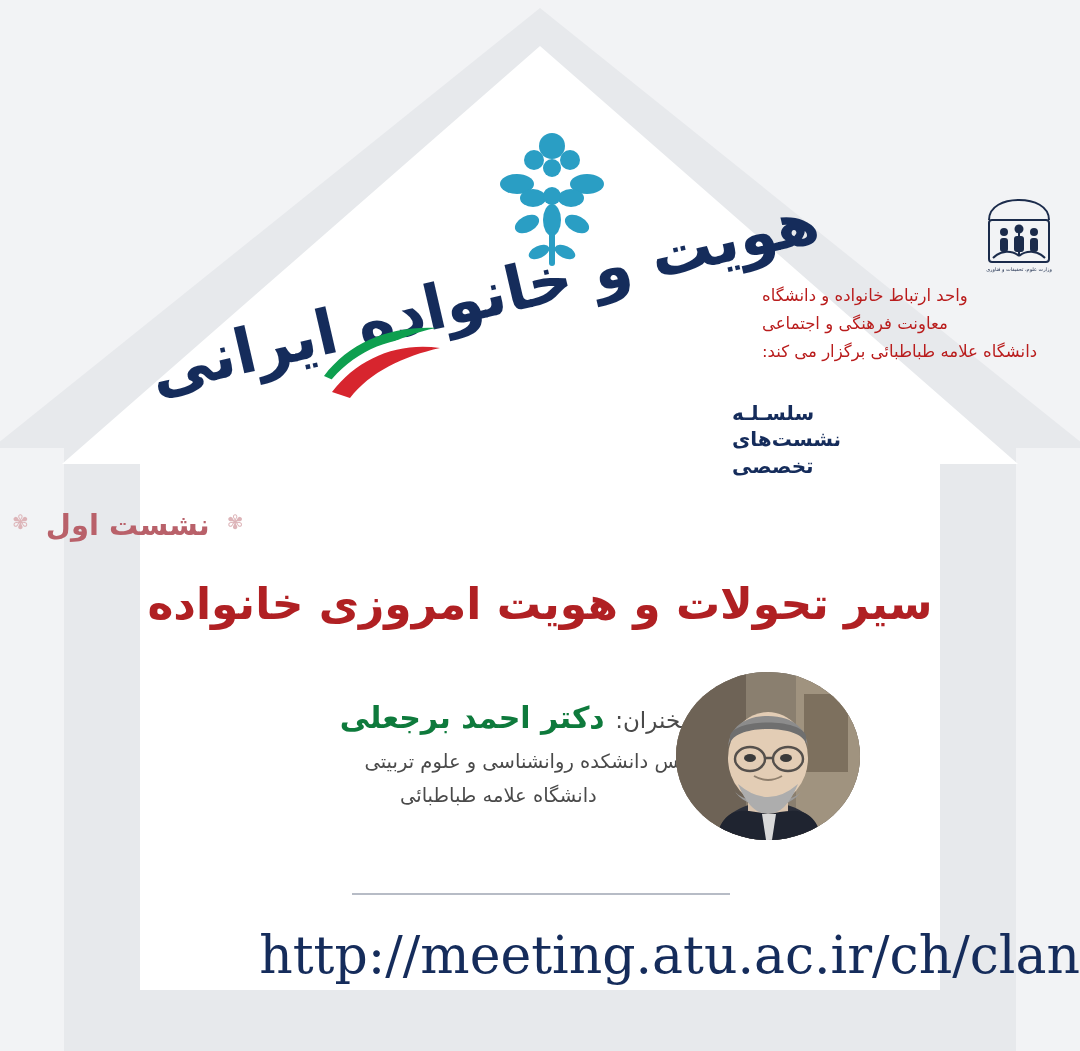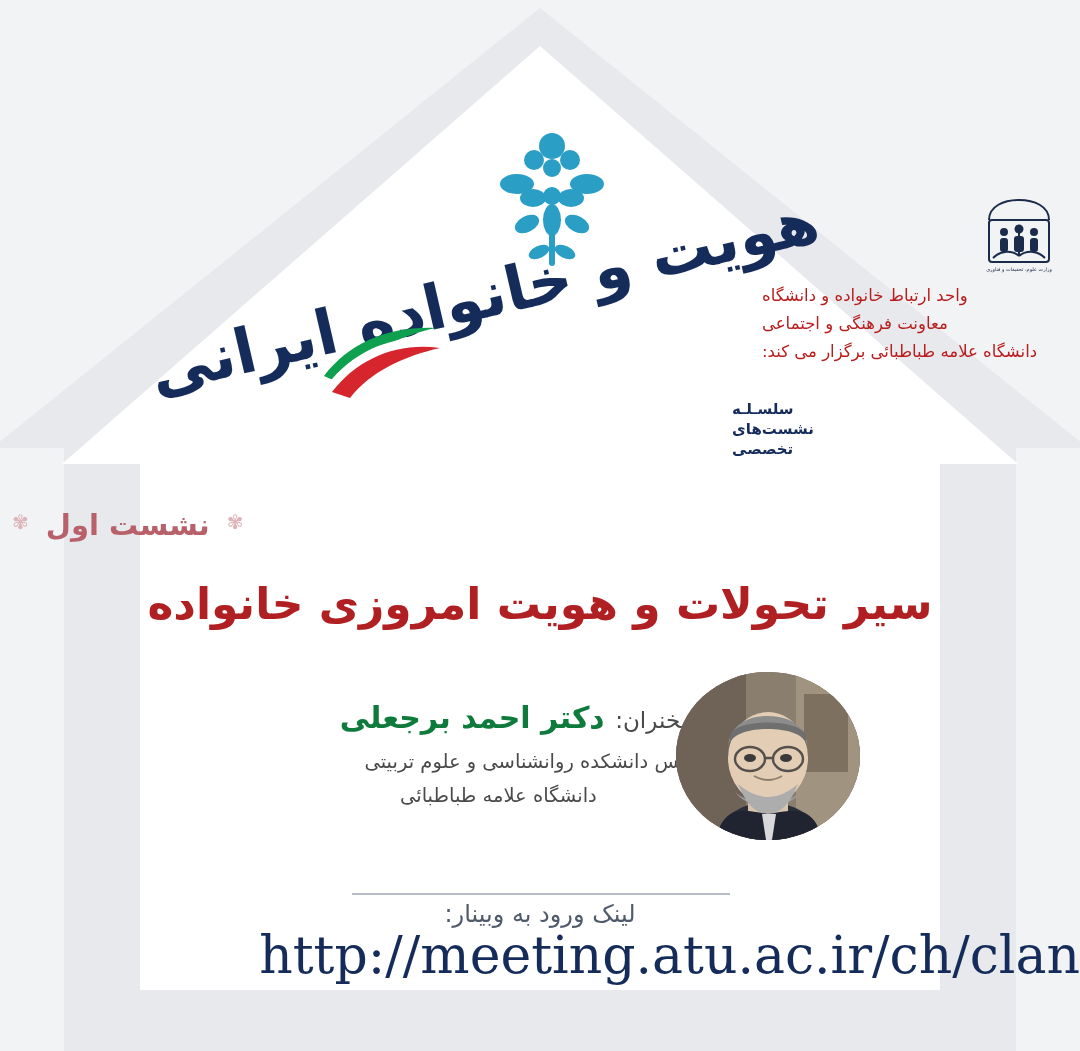--- a/index.html
+++ b/index.html
@@ -109,21 +109,21 @@
 
   
   .series-block {
     position: absolute;
     right: 228px;
     top: 400px;
     width: 120px;
     text-align: left;
     direction: rtl;
     line-height: 1.32;
-    font-size: 15px;
+    font-size: 20px;
     font-weight: bold;
     color: #152c5b;
     z-index: 8;
   }
 
   
   .org-block {
     position: absolute;
     right: 18px;
     top: 196px;
@@ -389,16 +389,15 @@
     <div class="speaker-line1">
       <span class="lbl">سخنران:</span>
       <span>دکتر احمد برجعلی</span>
     </div>
     <div class="speaker-line2">رئیس دانشکده روانشناسی و علوم تربیتی</div>
     <div class="speaker-line3">دانشگاه علامه طباطبائی</div>
   </div>
 
   <div class="rule"></div>
 
-  <div class="link-label">لینک ورود به وبینار:</div>
   <div class="link-url">http://meeting.atu.ac.ir/ch/clan</div>
 
 </div>
 
 </body></html>

